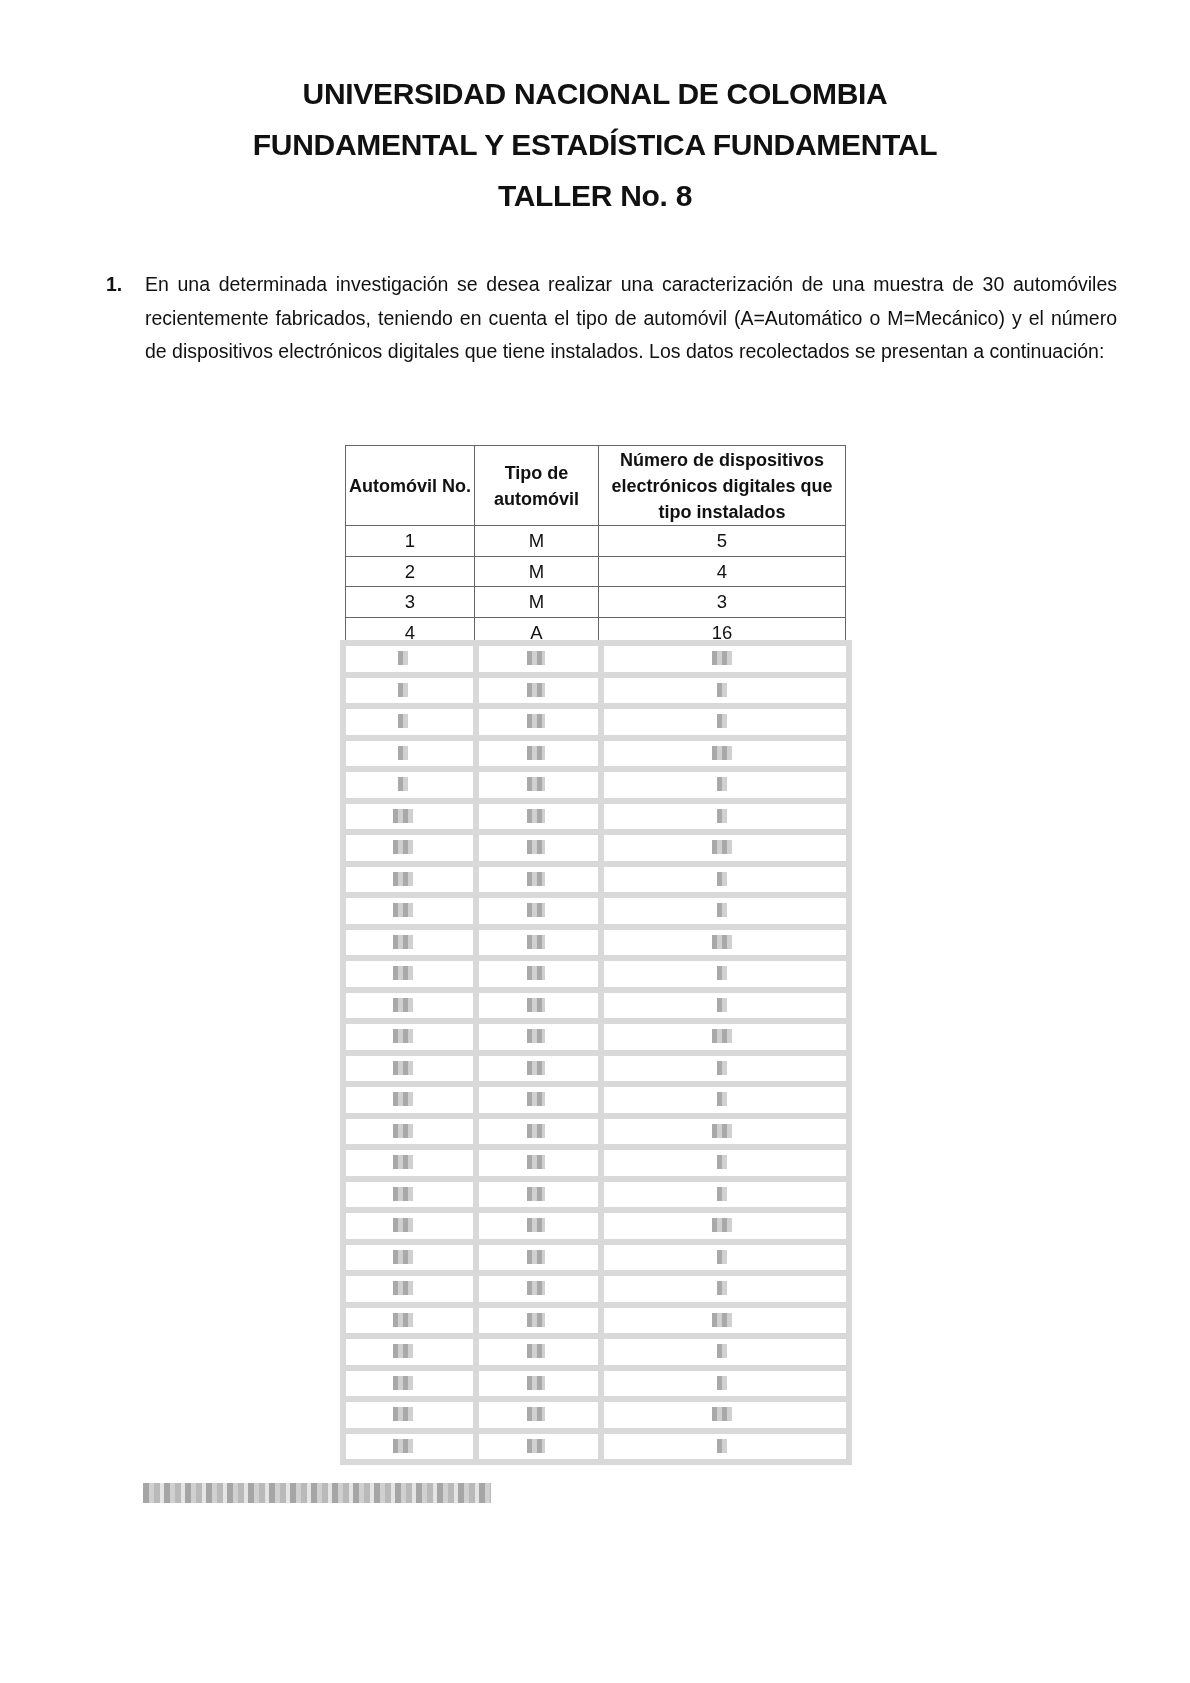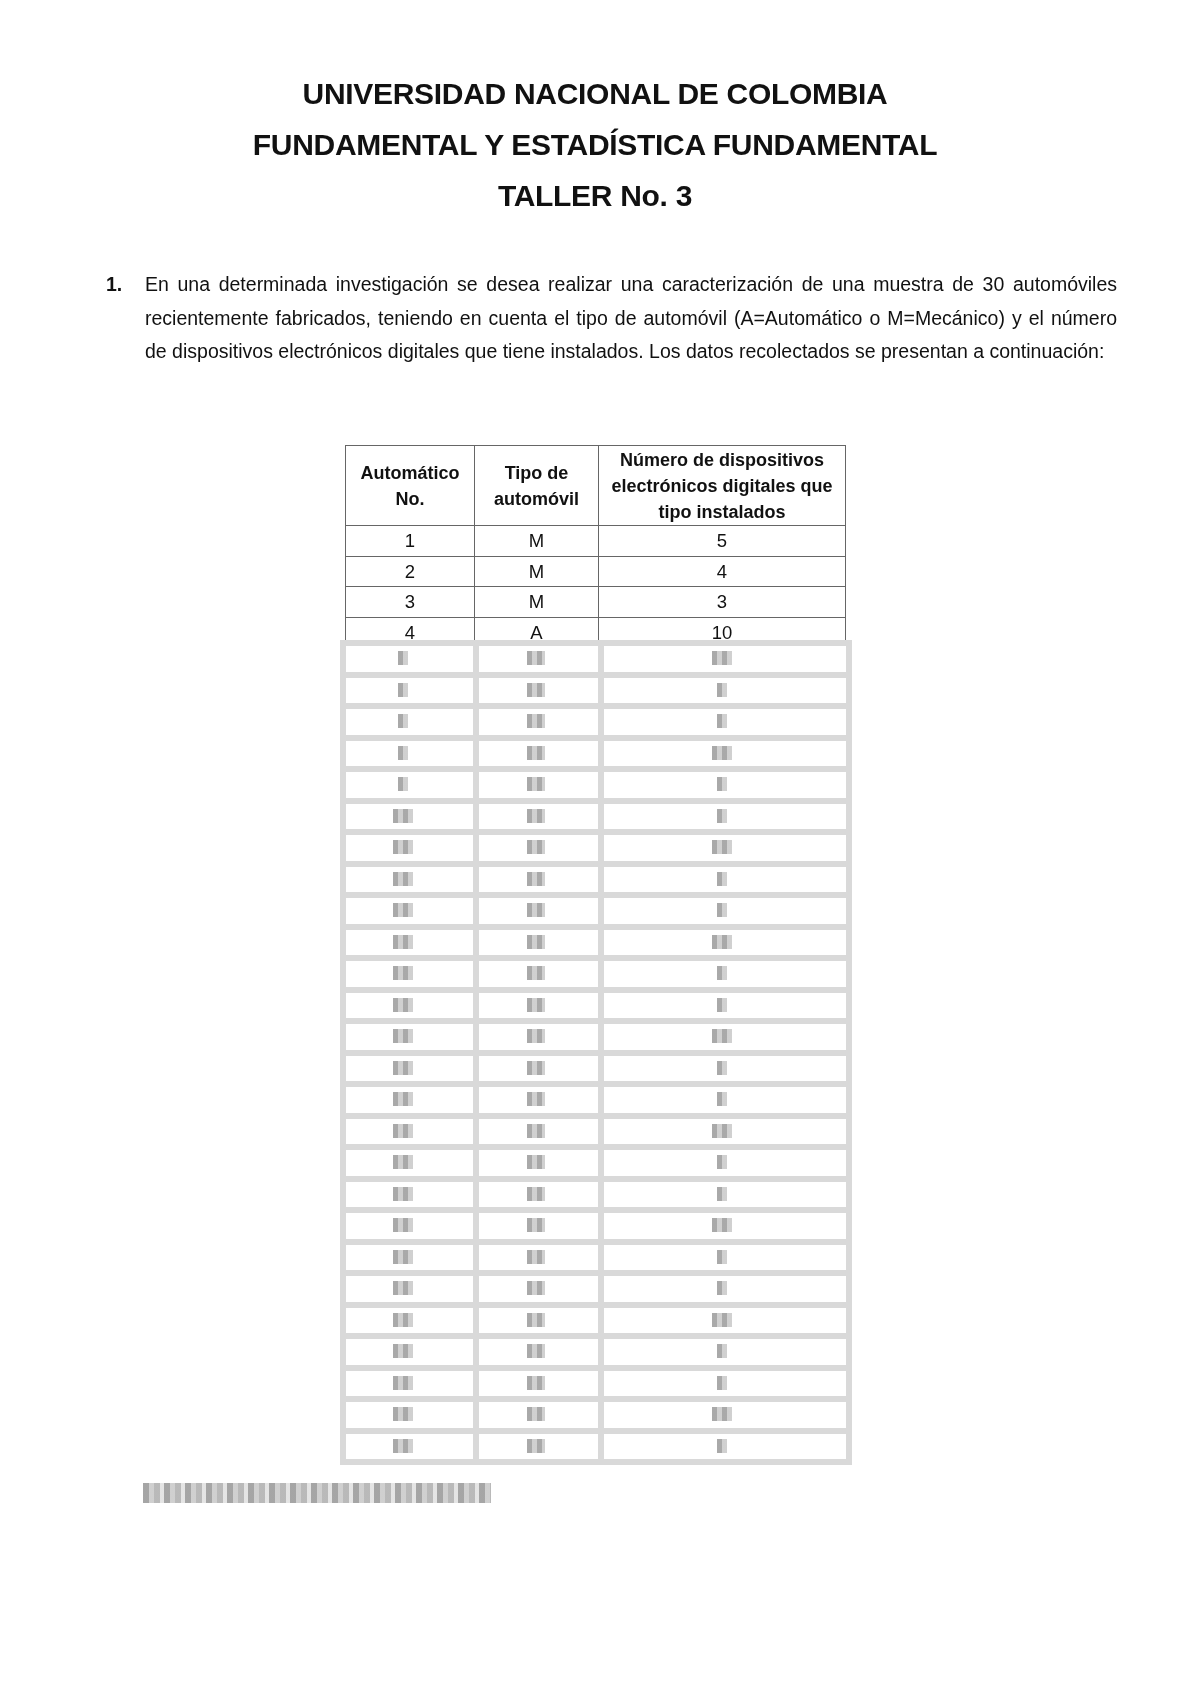--- a/index.html
+++ b/index.html
@@ -29,34 +29,34 @@
 
   .caption-pix { position: absolute; left: 143px; top: 1483px; width: 348px; height: 20px;
                  background: repeating-linear-gradient(90deg, #8f8f8f 0 6px, #c4c4c4 6px 11px, #a8a8a8 11px 17px, #dedede 17px 21px);
                  opacity: 0.8; }
 </style>
 </head>
 <body>
 
 <div class="title" id="t1">UNIVERSIDAD NACIONAL DE COLOMBIA</div>
 <div class="title" id="t2">FUNDAMENTAL Y ESTADÍSTICA FUNDAMENTAL</div>
-<div class="title" id="t3">TALLER No. 3</div>
+<div class="title" id="t3">TALLER No. 8</div>
 
 <div class="q-num">1.</div>
 <div class="q-text">En una determinada investigación se desea realizar una caracterización de una muestra de 30 automóviles recientemente fabricados, teniendo en cuenta el tipo de automóvil (A=Automático o M=Mecánico) y el número de dispositivos electrónicos digitales que tiene instalados. Los datos recolectados se presentan a continuación:</div>
 
 <table class="data">
   <colgroup>
       <col class="c1">
       <col class="c2">
       <col class="c3">
     </colgroup>
   <thead>
     <tr>
-      <th>Automático No.</th>
+      <th>Automóvil No.</th>
       <th>Tipo de automóvil</th>
       <th>Número de dispositivos electrónicos digitales que tipo instalados</th>
     </tr>
   </thead>
   <tbody id="tbody">
       <tr>
         <td>1</td>
         <td>M</td>
         <td>5</td>
       </tr>
@@ -66,21 +66,21 @@
         <td>4</td>
       </tr>
       <tr>
         <td>3</td>
         <td>M</td>
         <td>3</td>
       </tr>
       <tr>
         <td>4</td>
         <td>A</td>
-        <td>10</td>
+        <td>16</td>
       </tr>
     </tbody>
 </table>
 
 <div class="pixel-block" id="pixblock">
     <div class="pix-vline" style="left: 0px;"></div>
     <div class="pix-vline" style="left: 133px;"></div>
     <div class="pix-vline" style="left: 258px;"></div>
     <div class="pix-vline" style="left: 506px;"></div>
     <div class="pix-hline" style="top: 0px;"></div>

